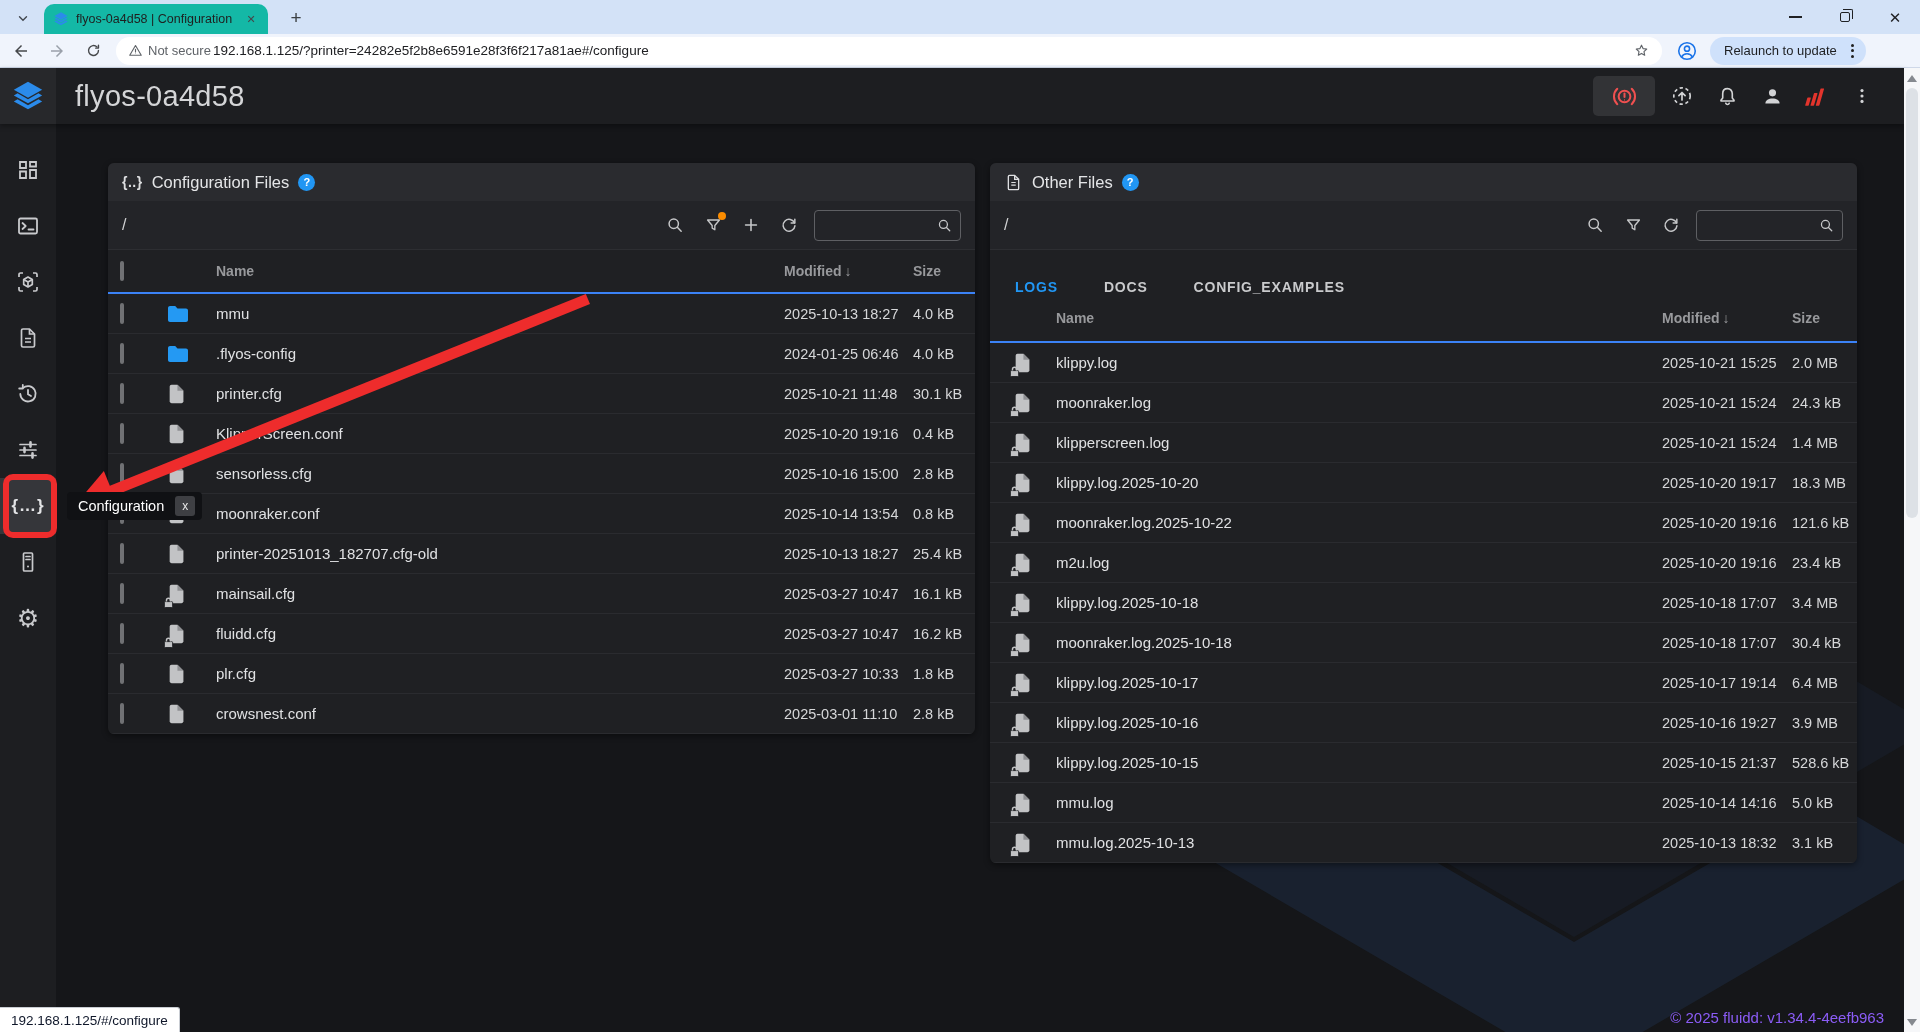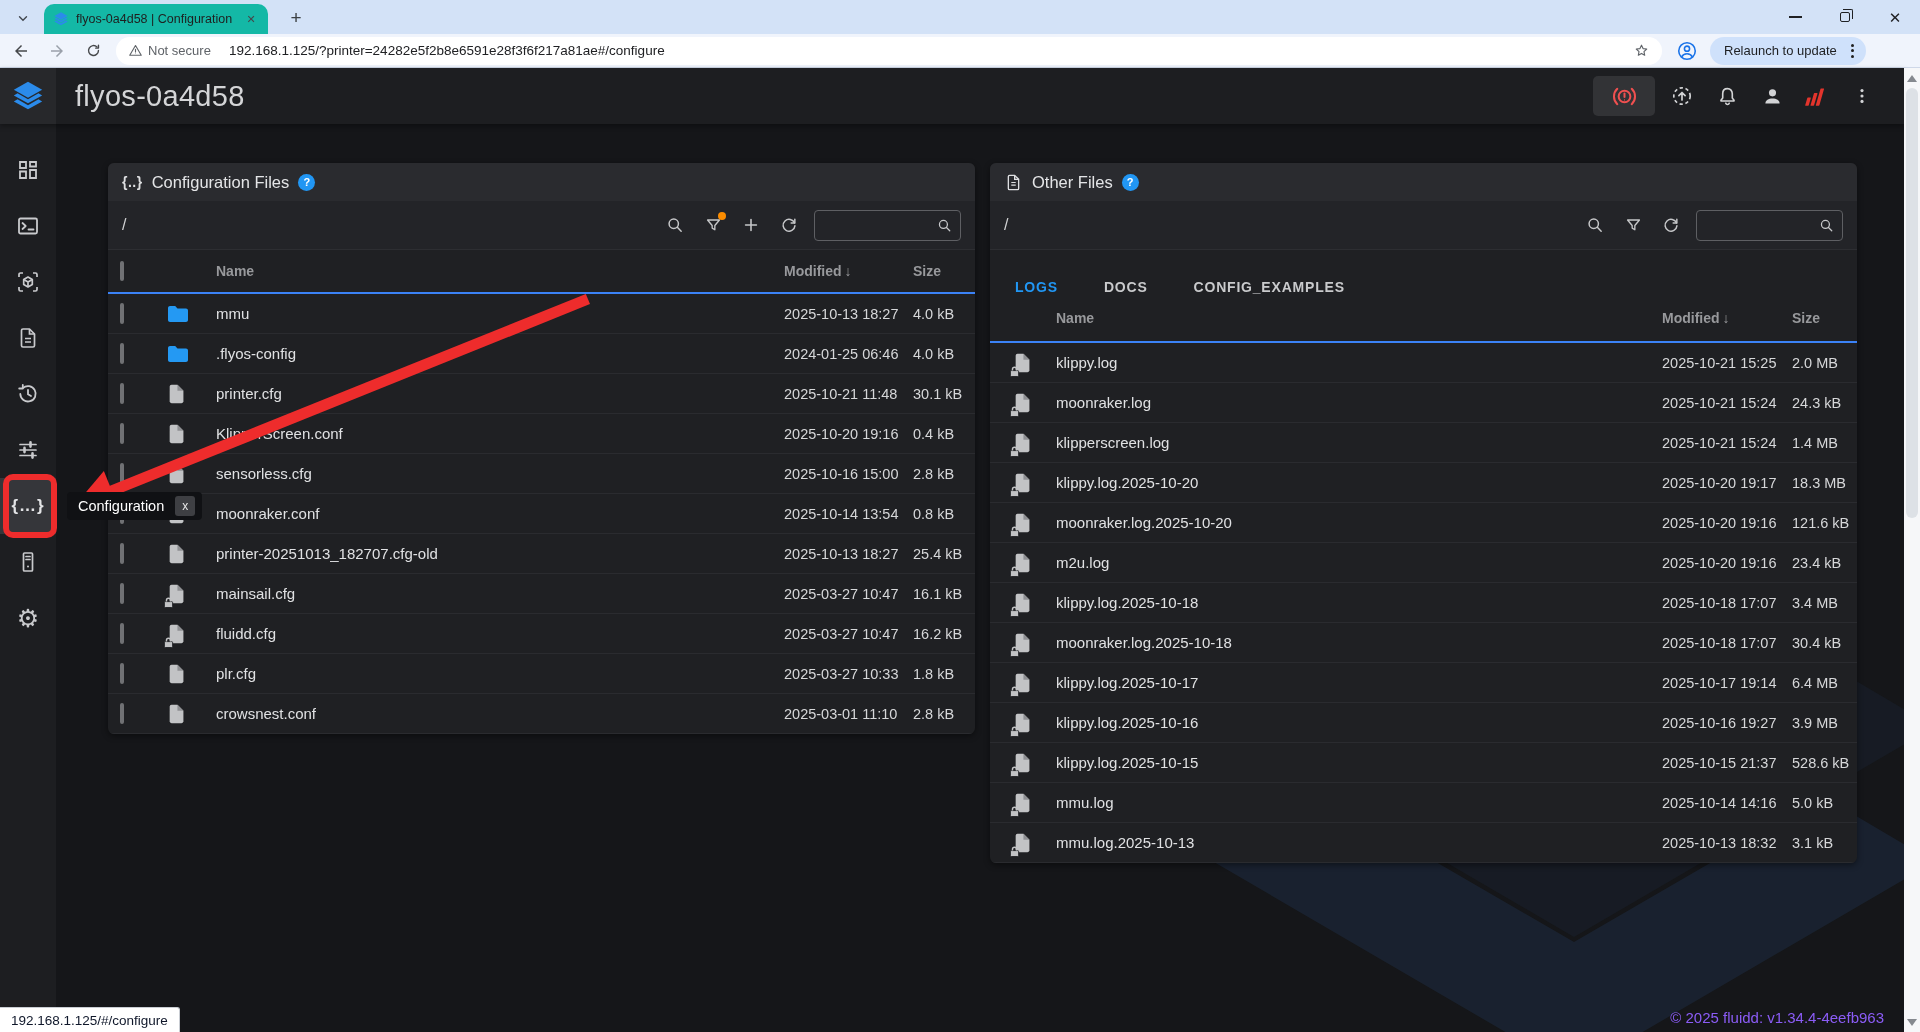--- a/index.html
+++ b/index.html
@@ -17,21 +17,21 @@
 .winctl{position:absolute;right:0;top:0;height:34px;display:flex;align-items:center}
 .winbtn{width:50px;height:34px;display:flex;align-items:center;justify-content:center;color:#202124}
 .ic-min{width:13px;height:1.6px;background:#202124}
 .ic-max{width:10px;height:10px;border:1.5px solid #202124;border-radius:2px;position:relative}
 .ic-max:before{content:"";position:absolute;left:2px;top:-4px;width:9px;height:9px;border-top:1.5px solid #202124;border-right:1.5px solid #202124;border-radius:0 2px 0 0}
 .ic-x{font-size:15px;line-height:1;color:#202124}
 .toolbar{position:absolute;top:34px;left:0;right:0;height:34px;background:#f0f4fc;display:flex;align-items:center;border-bottom:1px solid #cfd8e8}
 .navbtn{width:30px;height:30px;display:flex;align-items:center;justify-content:center;margin-left:6px;color:#46484b}
 .navbtn.fwd{color:#9aa0aa}
 .addressbar{height:28px;flex:1;margin:0 12px 0 8px;background:#ffffff;border-radius:14px;display:flex;align-items:center;padding:0 12px;max-width:1546px}
-.secchip{display:flex;align-items:center;gap:5px;color:#5f6368;font-size:13px;margin-right:18px;white-space:nowrap}
+.secchip{display:flex;align-items:center;gap:5px;color:#5f6368;font-size:13px;margin-right:2px;white-space:nowrap}
 .urltext{font-size:13.5px;color:#202124;flex:1;white-space:nowrap;overflow:hidden}
 .starbtn{margin-left:8px;display:flex}
 .profilebtn{width:26px;height:26px;margin-right:10px;display:flex;align-items:center;justify-content:center}
 .relaunch{height:28px;background:#cfe1fb;border-radius:14px;display:flex;align-items:center;padding:0 6px 0 14px;margin-right:12px;gap:8px}
 .relaunch span{font-size:13px;color:#1e1f21;white-space:nowrap}
 .kebab-dots{display:flex;flex-direction:column;gap:2.5px;padding:0 6px}
 .kebab-dots i{width:3px;height:3px;border-radius:50%;background:#1f1f1f}
 
 
 .app{position:absolute;top:68px;left:0;right:0;bottom:0;background:#141518}
@@ -662,21 +662,21 @@
 
                 <svg class="i-file" width="22" height="22" viewBox="0 0 24 24">
                   <path d="M6 2h6.5L19 8.5V20a2 2 0 0 1-2 2H6a2 2 0 0 1-2-2V4a2 2 0 0 1 2-2z" fill="#c2c3c5"></path>
                   <path d="M12.5 2v6.5H19z" fill="#8f9093"></path>
                 </svg>
                 <svg class="i-lock" width="11" height="11" viewBox="0 0 12 12">
                   <rect x="1.5" y="5" width="9" height="6.5" rx="1.2" fill="#c2c3c5" stroke="#1f2023" stroke-width="1"></rect>
                   <path d="M3.8 5V3.6a2.2 2.2 0 0 1 4.4 0V5" fill="none" stroke="#c2c3c5" stroke-width="1.6"></path>
                 </svg>
               </span>
-              <span class="cell-name">moonraker.log.2025-10-20</span>
+              <span class="cell-name">moonraker.log.2025-10-22</span>
               <span class="cell-mod">2025-10-20 19:16</span>
               <span class="cell-size">121.6 kB</span>
             </div>
 
             <div class="trow rightgrid">
               <span class="row-icon file locked">
 
                 <svg class="i-file" width="22" height="22" viewBox="0 0 24 24">
                   <path d="M6 2h6.5L19 8.5V20a2 2 0 0 1-2 2H6a2 2 0 0 1-2-2V4a2 2 0 0 1 2-2z" fill="#c2c3c5"></path>
                   <path d="M12.5 2v6.5H19z" fill="#8f9093"></path>

